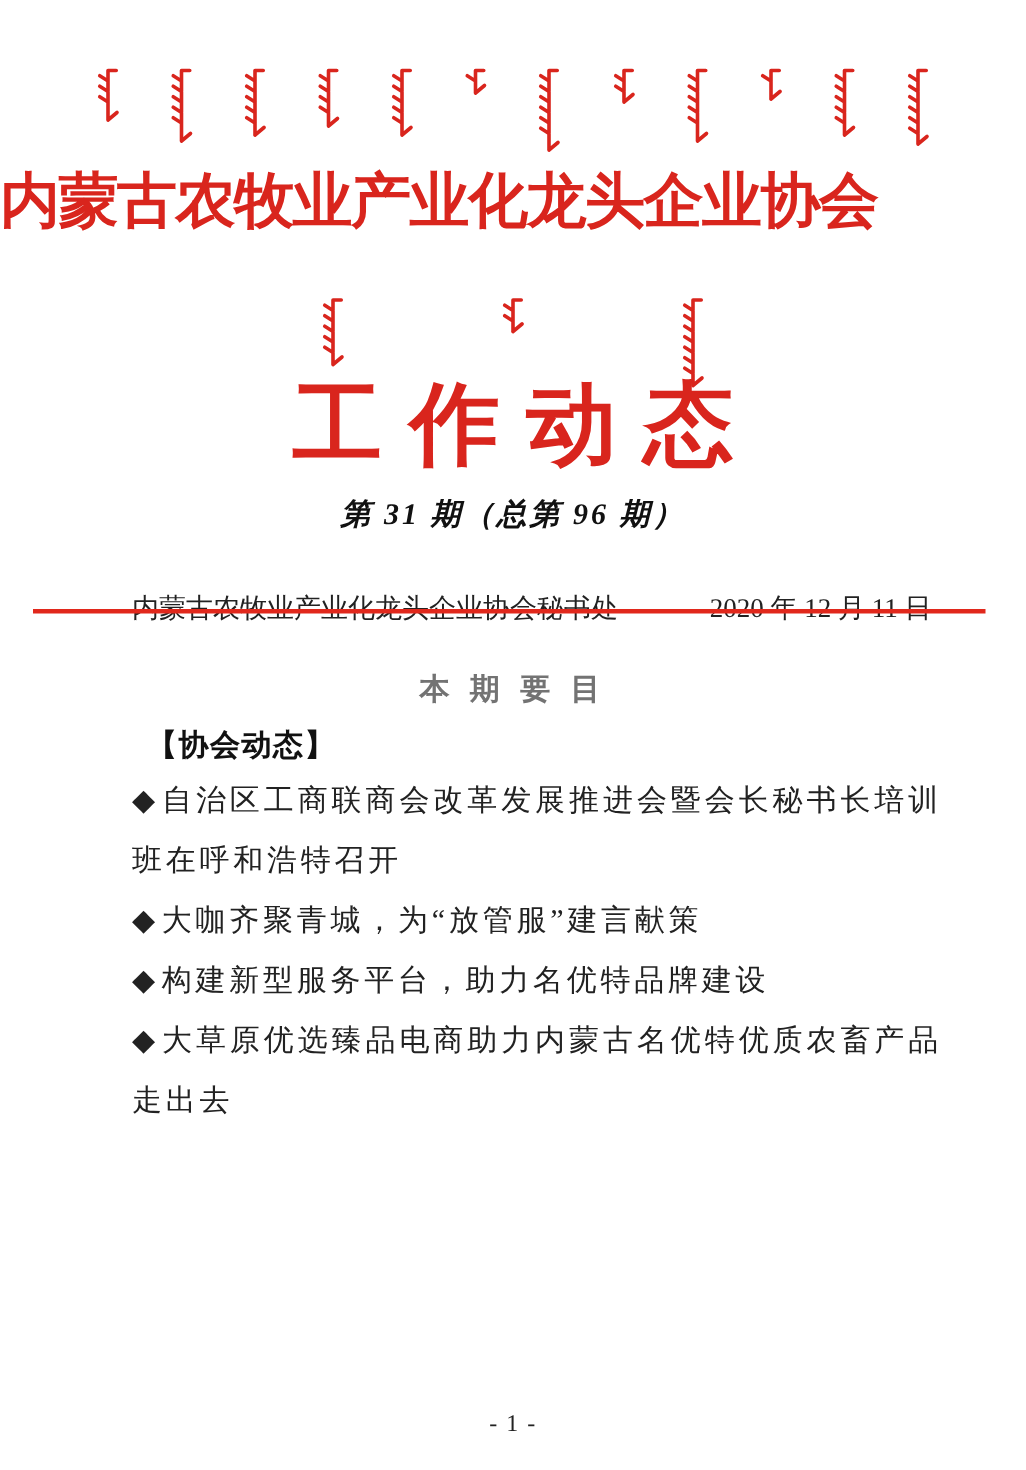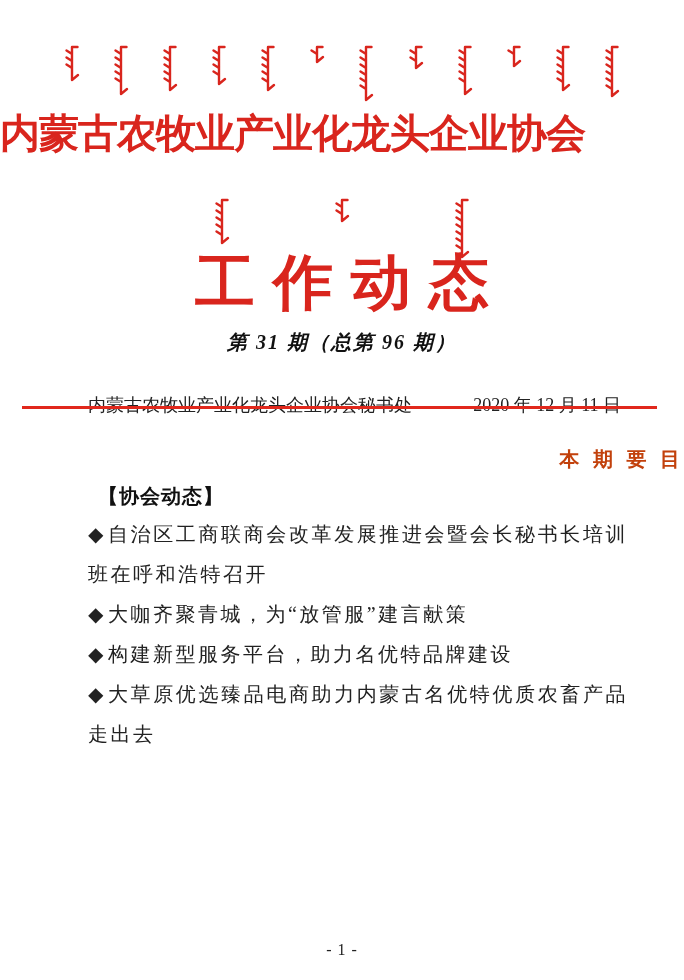--- a/index.html
+++ b/index.html
@@ -45,23 +45,23 @@
     position:absolute;top:373px;left:88px;width:533px;
     display:flex;justify-content:space-between;
     font-size:18px;color:#222;white-space:nowrap;margin-top:20px;
   }
   .red-rule{
     position:absolute;top:406px;left:22px;width:635px;height:3px;
     border:none;margin:0;background:#e1281c;
   }
   .toc-title{
     position:absolute;top:446px;left:0;width:684px;
-    text-align:right;
+    text-align:center;
     font-family:"Liberation Sans","DejaVu Sans",sans-serif;
-    font-size:20px;font-weight:700;letter-spacing:4px;color:#c2410c;
+    font-size:20px;font-weight:700;letter-spacing:4px;color:#737373;
   }
   .section-head{
     position:absolute;top:483px;left:84px;
     font-family:"Liberation Sans","DejaVu Sans",sans-serif;
     font-size:20px;font-weight:700;color:#111;letter-spacing:1px;margin-left:14px;
   }
   .toc-list{
     position:absolute;top:514px;left:88px;width:540px;
     font-size:20px;line-height:40px;letter-spacing:2.5px;
     text-align:justify;color:#222;

